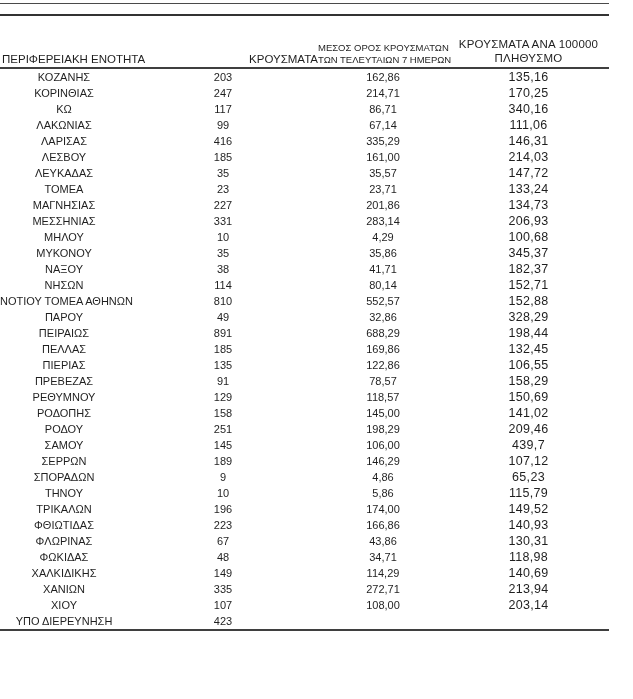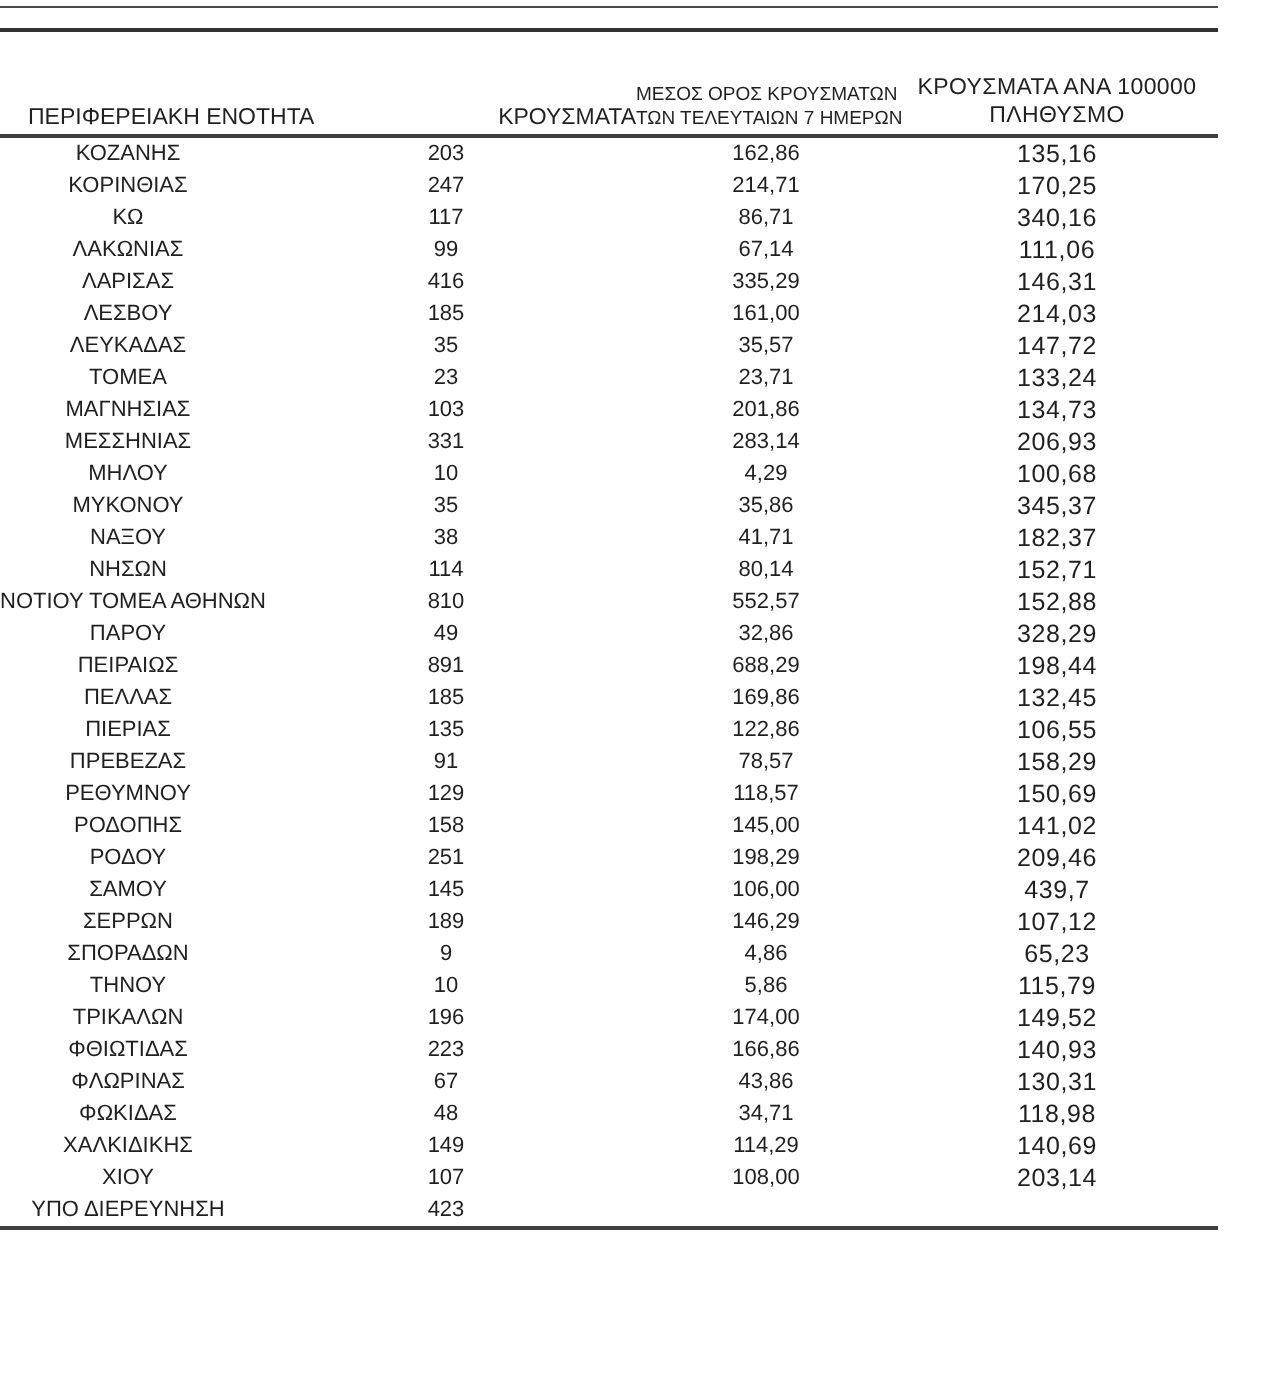--- a/index.html
+++ b/index.html
@@ -40,21 +40,21 @@
   col.c4 { width: 161px; }
 
   thead th {
     vertical-align: bottom;
     font-weight: normal;
     padding: 0 0 2px 0;
     border-bottom: 2px solid #3f3f3f;
     white-space: nowrap;
     overflow: visible;
   }
-  th.h1 { text-align: left; font-size: 11.5px; padding-left: 14px; }
+  th.h1 { text-align: left; font-size: 11.5px; padding-left: 2px; }
   th.h2 { text-align: right; font-size: 11.5px; }
   th.h3 { text-align: center; font-size: 9.5px; line-height: 11.5px; margin-top: 20px; }
   th.h4 { text-align: center; font-size: 11.5px; line-height: 13.5px; letter-spacing: 0.2px; }
 
   tbody td {
     text-align: center;
     font-size: 11px;
     height: 16px;
     line-height: 16px;
     padding: 0;
@@ -143,21 +143,21 @@
       <td class="col4">147,72</td>
     </tr>
         <tr>
       <td class="col1">ΤΟΜΕΑ</td>
       <td class="col2">23</td>
       <td class="col3">23,71</td>
       <td class="col4">133,24</td>
     </tr>
         <tr>
       <td class="col1">ΜΑΓΝΗΣΙΑΣ</td>
-      <td class="col2">103</td>
+      <td class="col2">227</td>
       <td class="col3">201,86</td>
       <td class="col4">134,73</td>
     </tr>
         <tr>
       <td class="col1">ΜΕΣΣΗΝΙΑΣ</td>
       <td class="col2">331</td>
       <td class="col3">283,14</td>
       <td class="col4">206,93</td>
     </tr>
         <tr>
@@ -286,20 +286,26 @@
       <td class="col3">34,71</td>
       <td class="col4">118,98</td>
     </tr>
         <tr>
       <td class="col1">ΧΑΛΚΙΔΙΚΗΣ</td>
       <td class="col2">149</td>
       <td class="col3">114,29</td>
       <td class="col4">140,69</td>
     </tr>
         <tr>
+      <td class="col1">ΧΑΝΙΩΝ</td>
+      <td class="col2">335</td>
+      <td class="col3">272,71</td>
+      <td class="col4">213,94</td>
+    </tr>
+        <tr>
       <td class="col1">ΧΙΟΥ</td>
       <td class="col2">107</td>
       <td class="col3">108,00</td>
       <td class="col4">203,14</td>
     </tr>
         <tr>
       <td class="col1">ΥΠΟ ΔΙΕΡΕΥΝΗΣΗ</td>
       <td class="col2">423</td>
       <td class="col3"></td>
       <td class="col4"></td>

